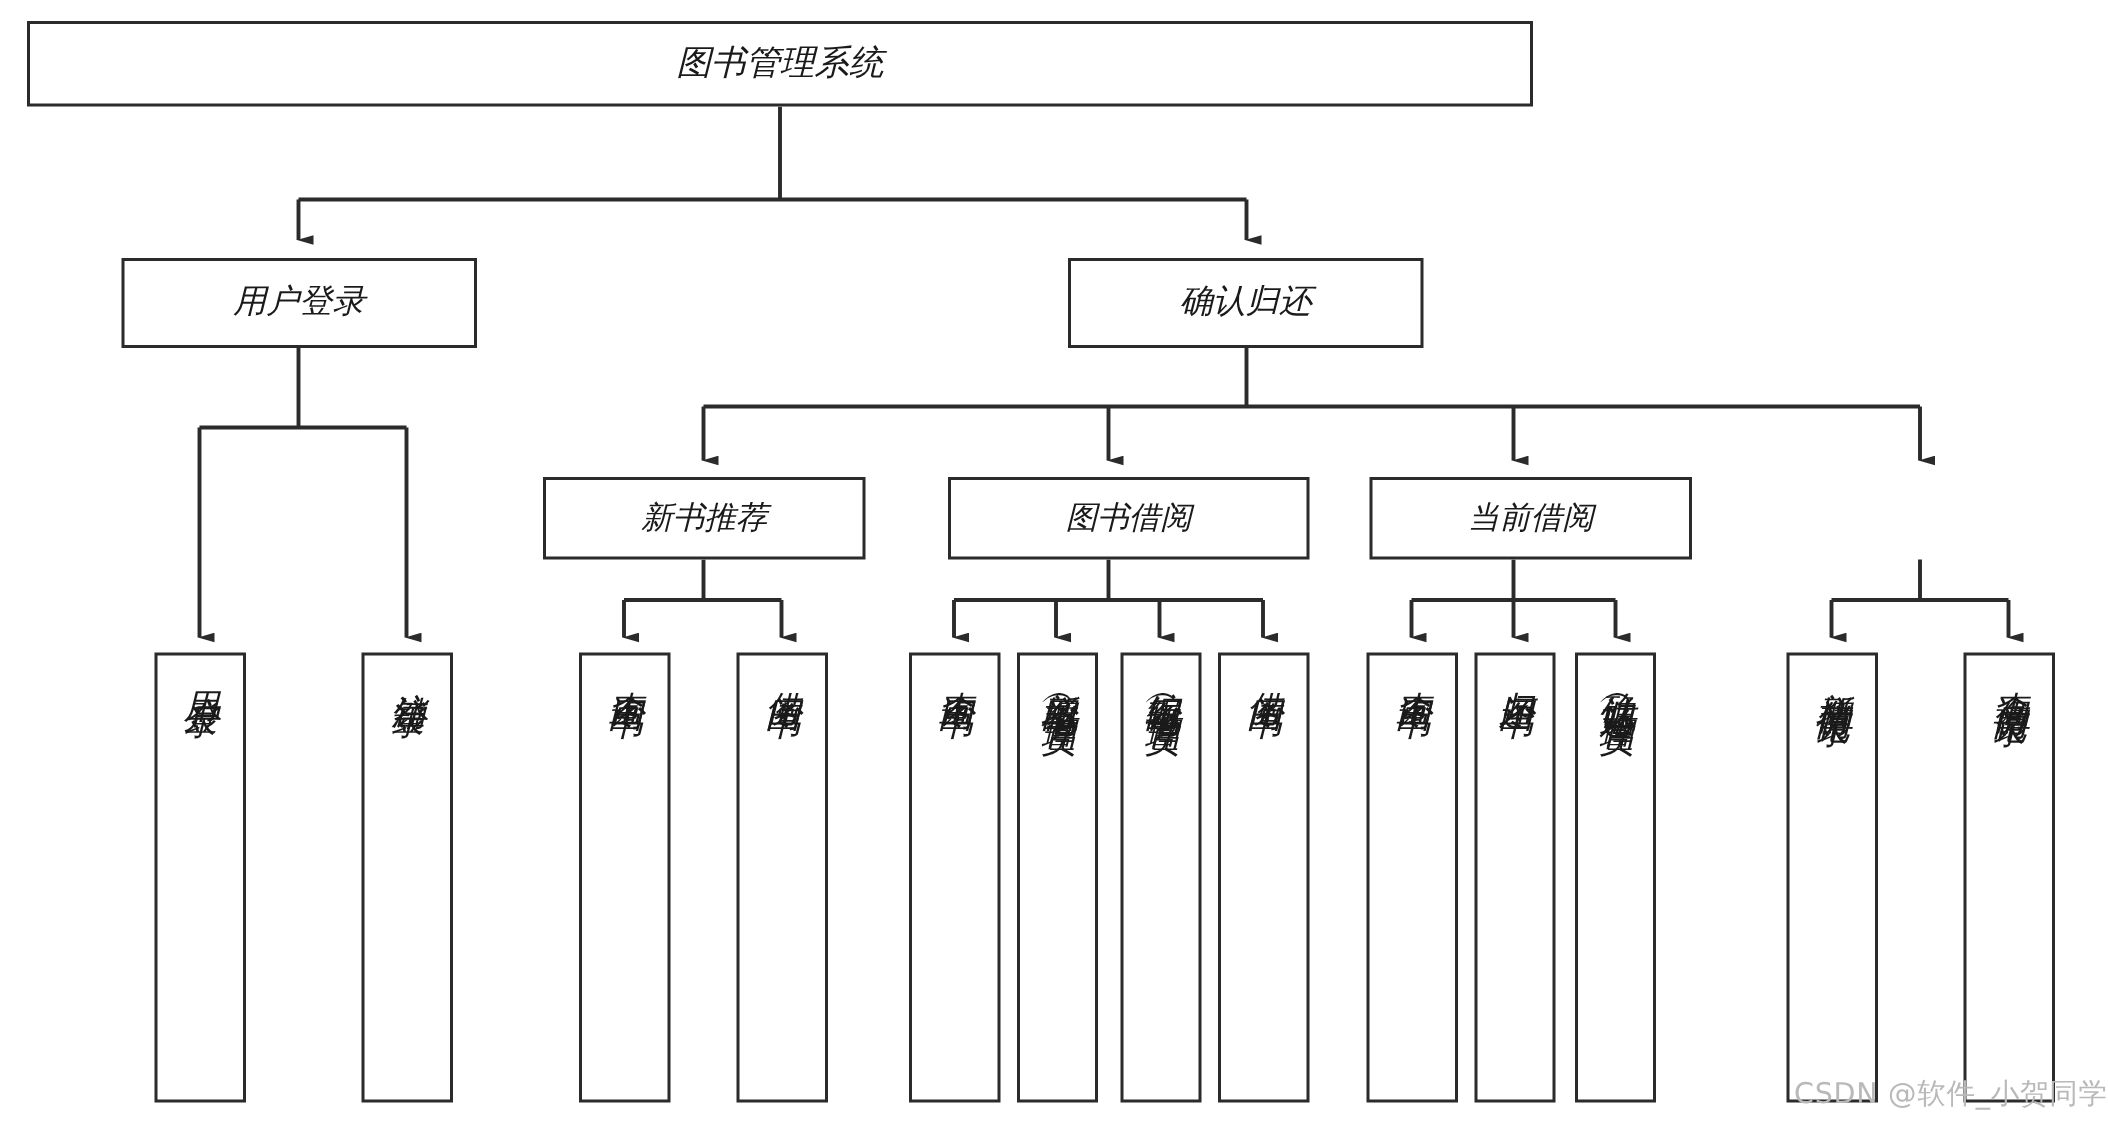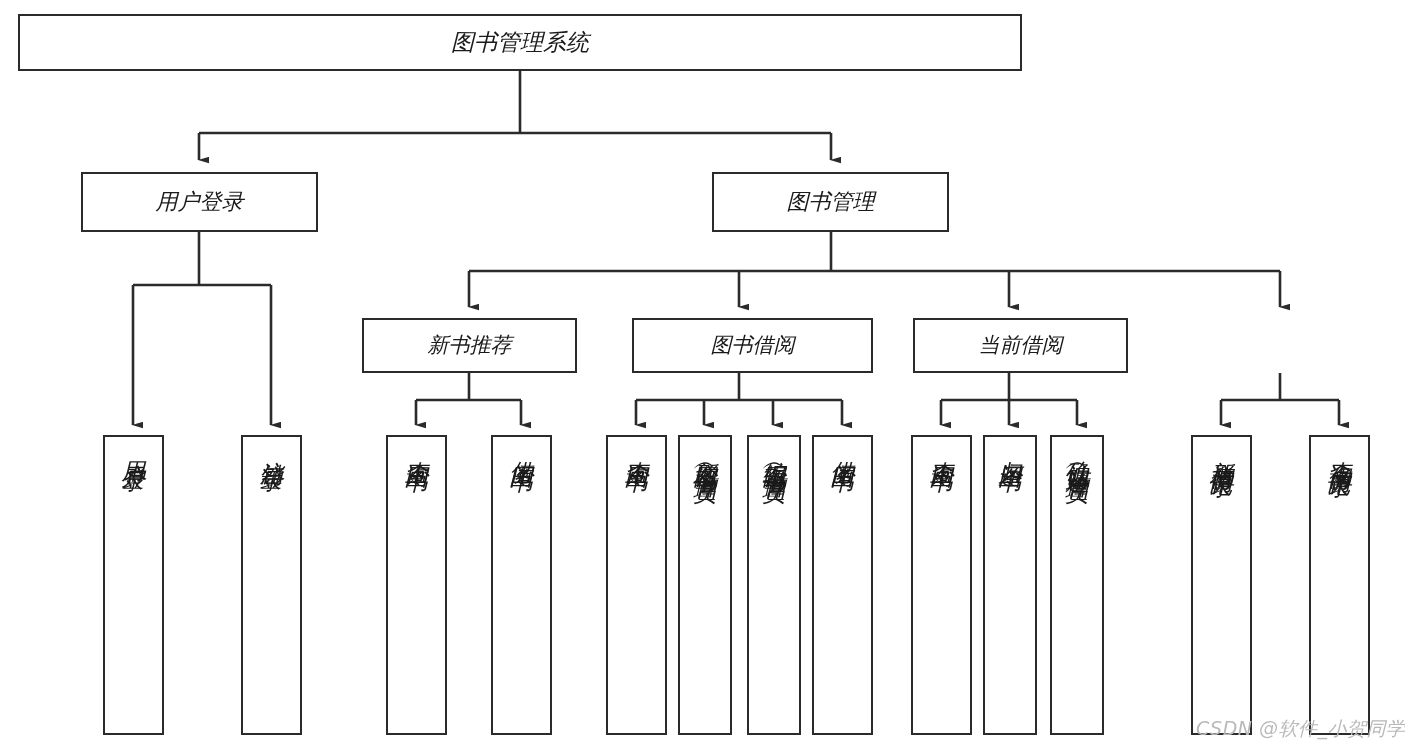--- a/index.html
+++ b/index.html
@@ -121,21 +121,21 @@
   </svg>
 
   <div class="node root" style="left:18px; top:14px; width:1004px; height:57px;">
     <span class="node-label">图书管理系统</span>
   </div>
 
   <div class="node lvl1" style="left:81px; top:172px; width:237px; height:60px;">
     <span class="node-label">用户登录</span>
   </div>
   <div class="node lvl1" style="left:712px; top:172px; width:237px; height:60px;">
-    <span class="node-label">图书管理</span>
+    <span class="node-label">确认归还</span>
   </div>
 
   <div class="node lvl2" style="left:362px; top:318px; width:215px; height:55px;justify-content:center;">
     <span class="node-label">新书推荐</span>
   </div>
   <div class="node lvl2" style="left:632px; top:318px; width:241px; height:55px;">
     <span class="node-label">图书借阅</span>
   </div>
   <div class="node lvl2" style="left:902px; top:318px; width:215px; height:55px;margin-left:11px;">
     <span class="node-label">当前借阅</span>
@@ -178,15 +178,15 @@
     <span class="node-label">确认归还（管理员）</span>
   </div>
 
   <div class="node leaf" style="left:1191px; top:435px; width:61px; height:300px;">
     <span class="node-label">新增借阅记录</span>
   </div>
   <div class="node leaf" style="left:1309px; top:435px; width:61px; height:300px;">
     <span class="node-label">查询借阅记录</span>
   </div>
 
-  <div class="watermark" style="left:1196px; top:716px;font-style:italic;">CSDN @软件_小贺同学</div>
+  <div class="watermark" style="left:1196px; top:716px;">CSDN @软件_小贺同学</div>
 
 </div>
 
 </body></html>

